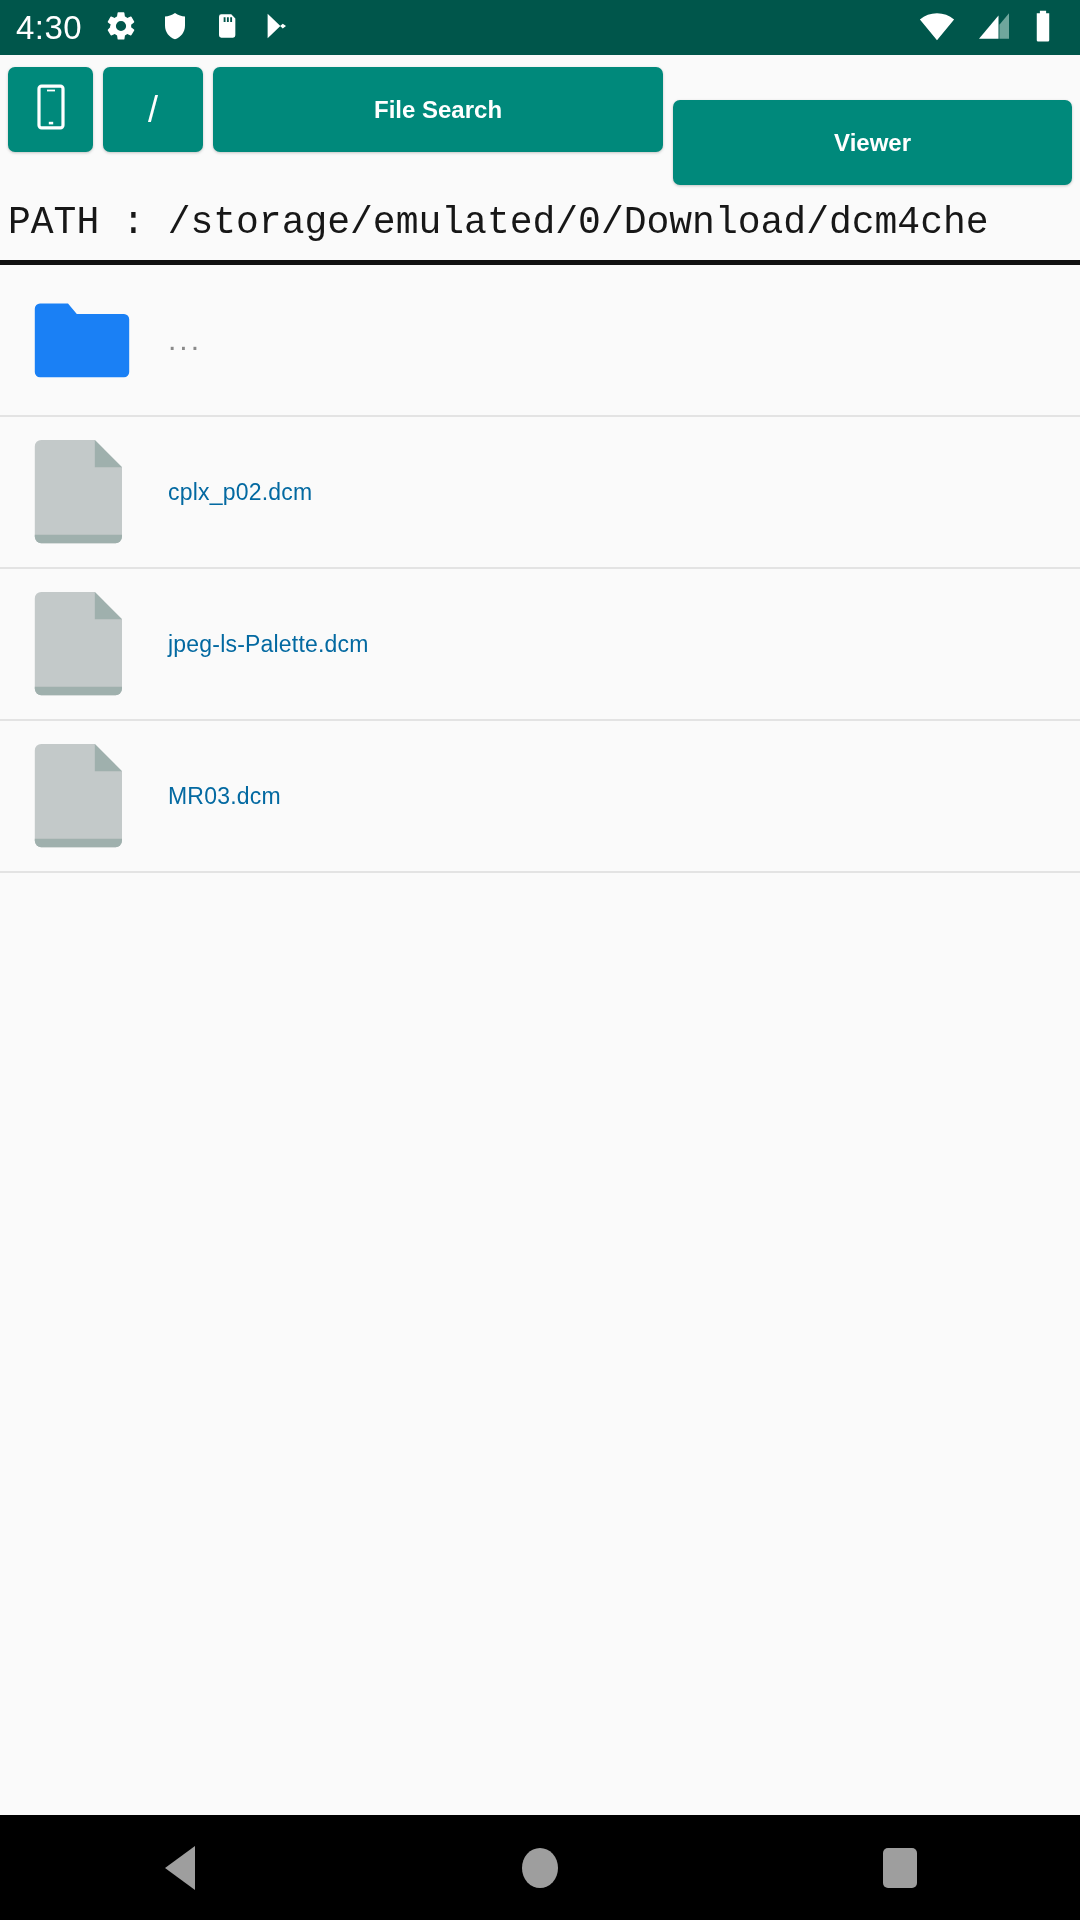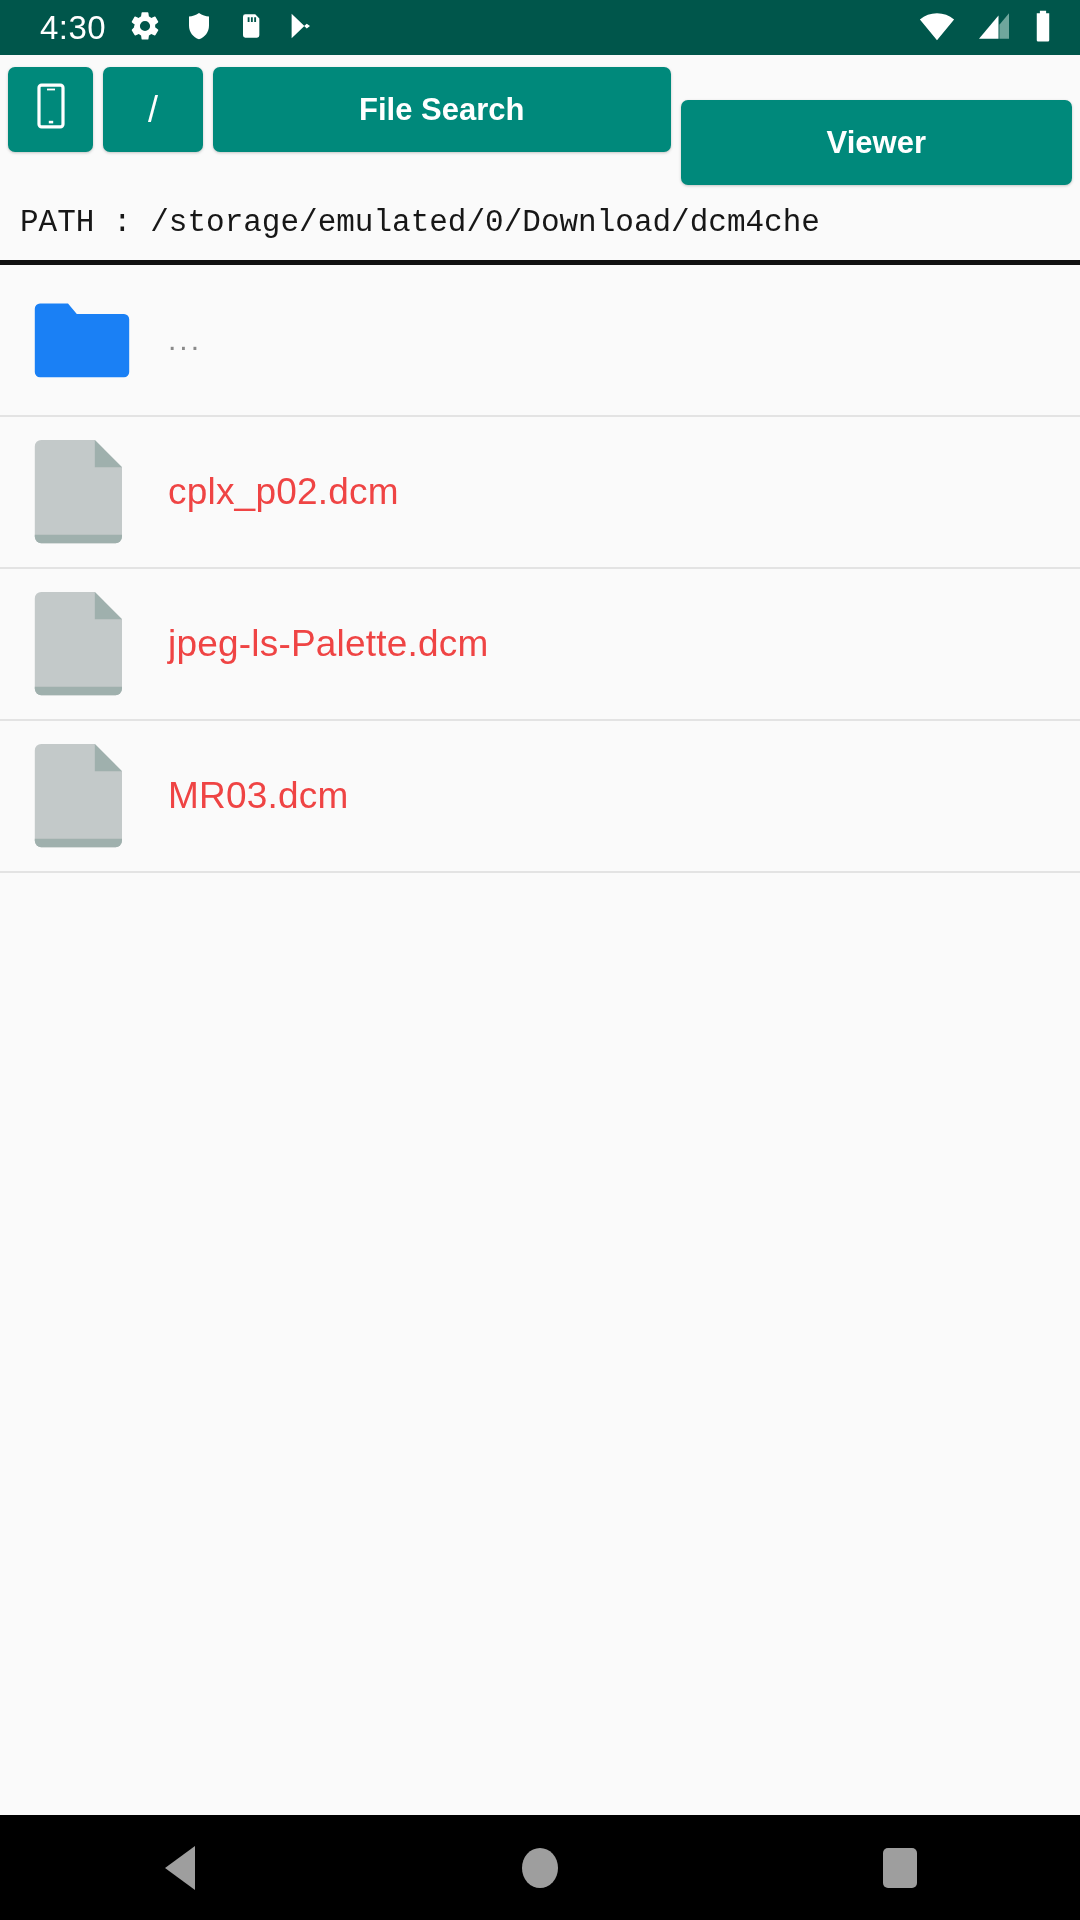--- a/index.html
+++ b/index.html
@@ -7,21 +7,21 @@
     width:1080px; height:1920px;
     font-family:"Liberation Sans", sans-serif;
     background:#fafafa; overflow:hidden;
   }
   .screen { position:relative; width:1080px; height:1920px; background:#fafafa; }
 
   
   .statusbar {
     height:55px; background:#00564b;
     display:flex; align-items:center;
-    padding:0 40px; position:relative;
+    padding:0 16px; position:relative;
   }
   .sb-left { display:flex; align-items:center; gap:22px; }
   .sb-time {
     color:#ffffff; font-size:33px; font-weight:400;
     letter-spacing:0.5px; line-height:1;
   }
   .sb-right {
     position:absolute; right:26px; top:0; height:55px;
     display:flex; align-items:center; gap:20px;
   }
@@ -31,52 +31,52 @@
   .toolbar {
     display:flex; align-items:flex-start;
     padding:12px 8px 0 8px; gap:10px;
     background:#fafafa;
   }
   .tbtn {
     background:#00897b; border:none; border-radius:7px;
     color:#ffffff; height:85px;
     display:flex; align-items:center; justify-content:center;
     font-family:"Liberation Sans", sans-serif;
-    font-size:31px; font-weight:700;
+    font-size:24px; font-weight:700;
     box-shadow:0 1px 3px rgba(0,0,0,0.22);
   }
   .tbtn-phone { width:85px; flex:0 0 85px; }
   .tbtn-slash { width:100px; flex:0 0 100px; font-size:36px; font-weight:400;}
   .tbtn-search { flex:1 1 auto; }
   .tbtn-viewer { flex:1 1 auto;margin-top:33px; }
 
   
   .pathline {
     height:75px; display:flex; align-items:center;
-    padding:0 20px; background:#fafafa;
+    padding:0 8px; background:#fafafa;
     font-family:"Liberation Mono", monospace;
-    font-size:31px; color:#171717; letter-spacing:0px;
+    font-size:38px; color:#171717; letter-spacing:0px;
     white-space:nowrap; overflow:hidden;
   }
   .path-divider { height:5px; background:#111111; width:100%; }
 
   
   .filelist { background:#fafafa; }
   .row {
     height:152px; display:flex; align-items:center;
     padding:0 0 0 34px;
     border-bottom:2px solid #e3e3e3;
     background:#fafafa;
   }
   .row-icon {
     width:126px; flex:0 0 126px;
     display:flex; align-items:center; justify-content:flex-start;
   }
   .row-label {
-    font-size:37px; color:#ef4444; font-weight:400;
+    font-size:23px; color:#0369a1; font-weight:400;
     padding-left:8px; letter-spacing:0.2px;
   }
   .row-label.dots { color:#8a8a8a; letter-spacing:3px; font-size:30px; }
 
   
   .navbar {
     position:absolute; left:0; bottom:0;
     width:1080px; height:105px; background:#000000;
     display:flex; align-items:center; justify-content:space-around;
   }

